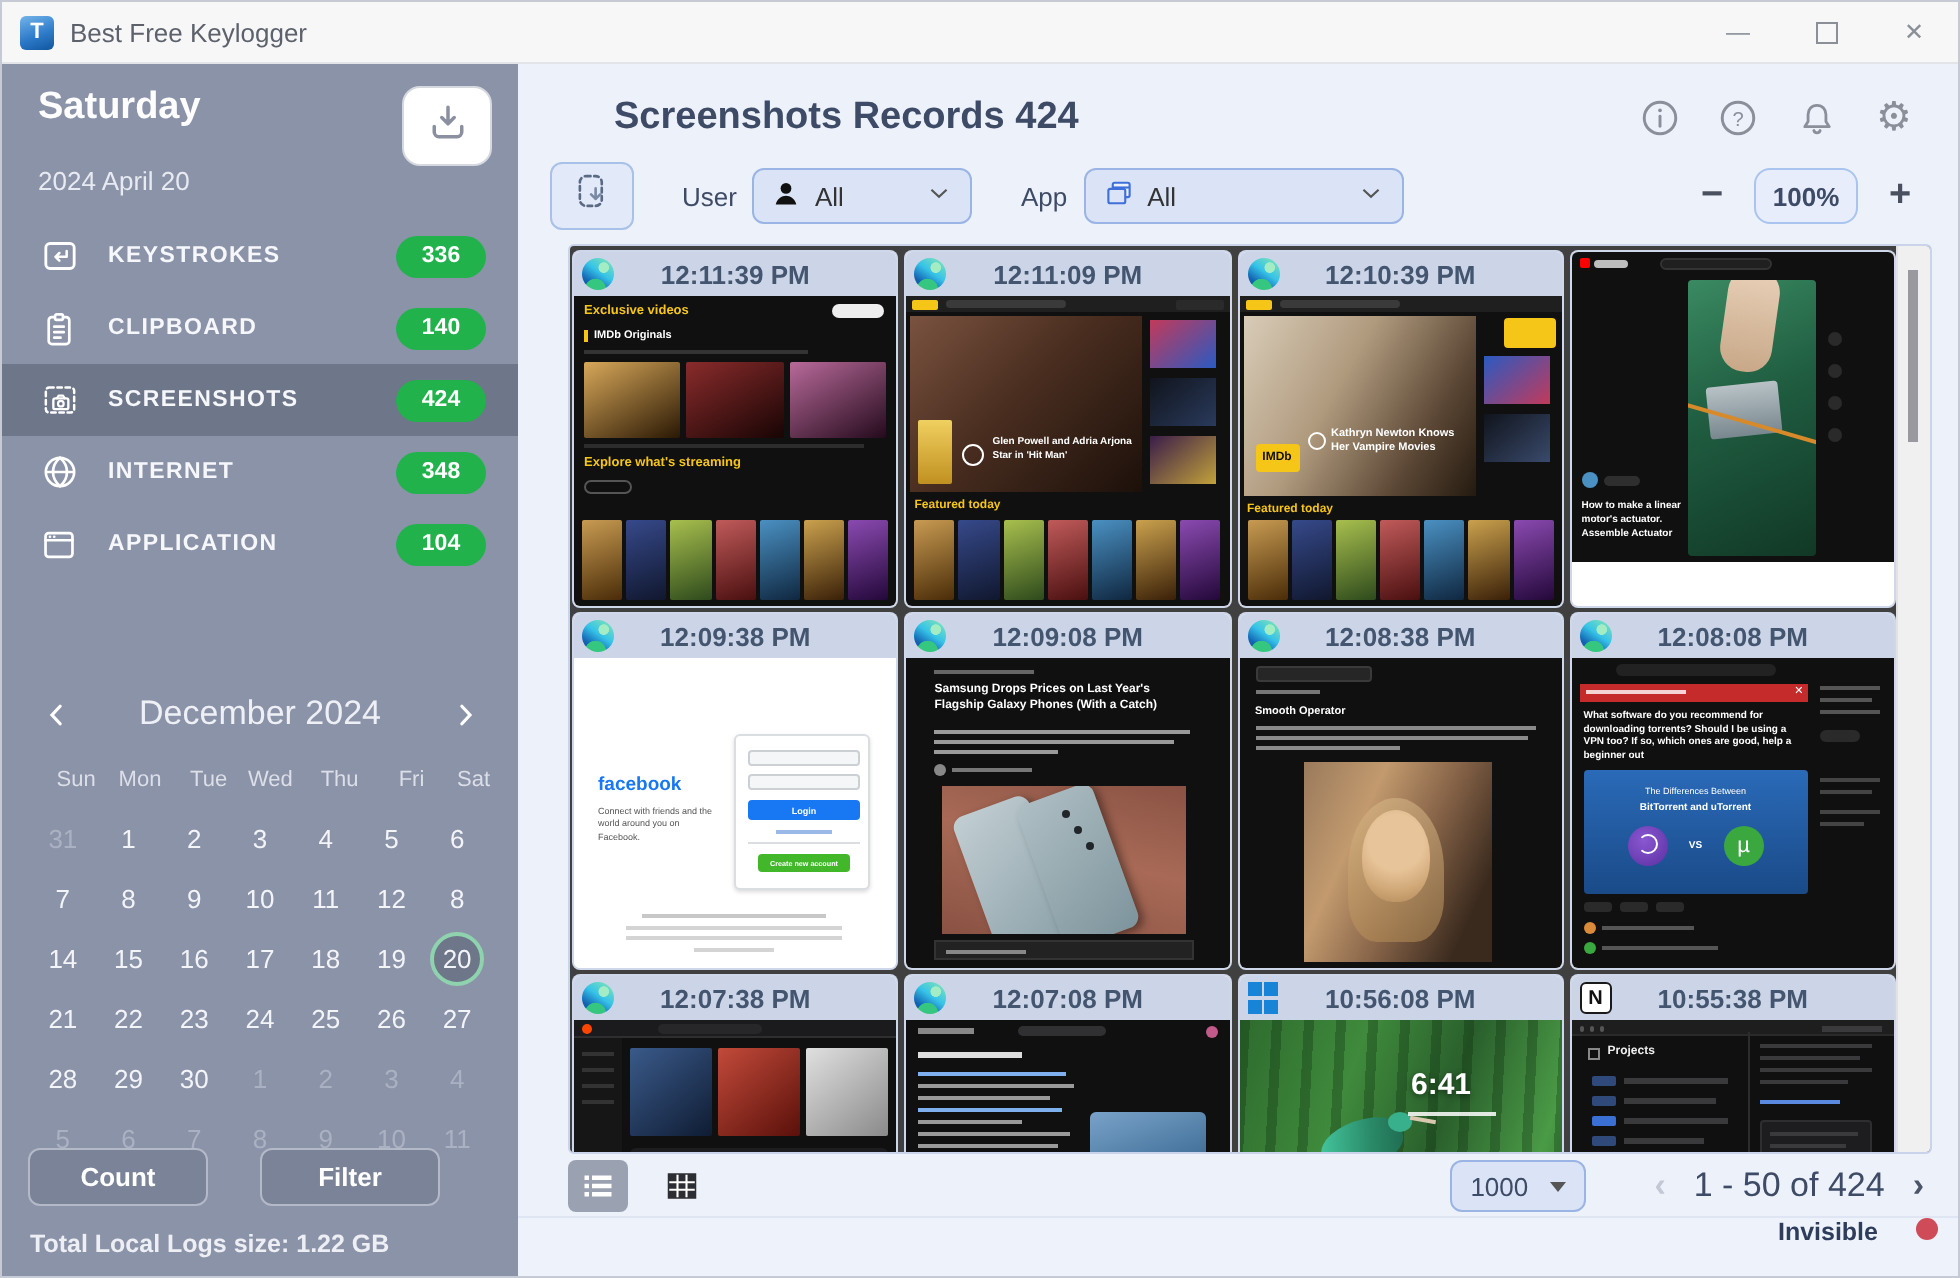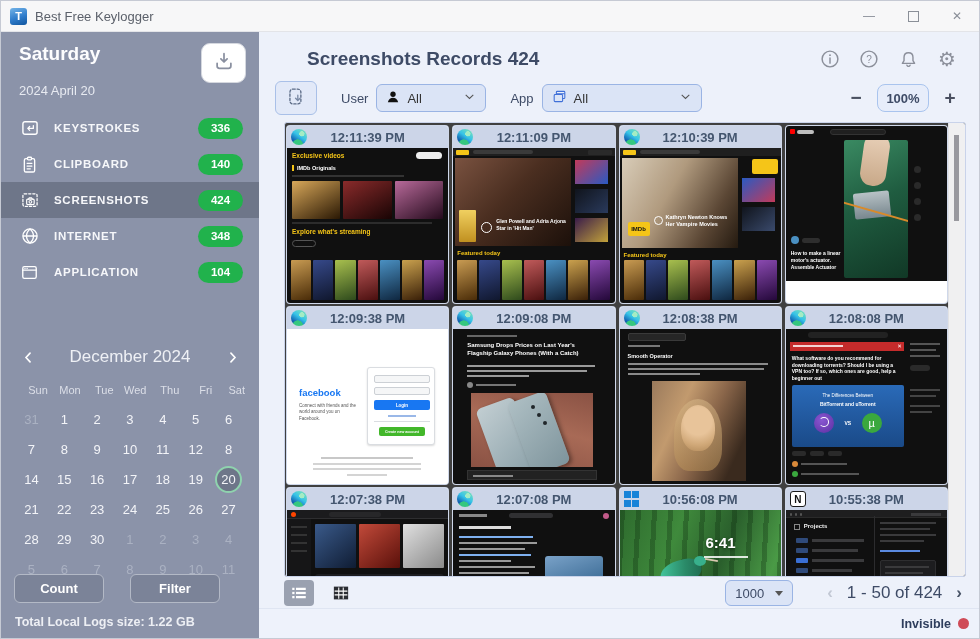--- a/index.html
+++ b/index.html
@@ -79,21 +79,21 @@
   .bottom-bar{position:absolute;left:25px;right:13px;bottom:29px;height:32px;display:flex;align-items:center;}
   .view-btn{width:30px;height:26px;border-radius:4px;display:flex;align-items:center;justify-content:center;}
   .view-btn.selected{background:#9aa1b0;}
   .table-btn{margin-left:12px;}
   .page-size{margin-left:auto;width:68px;height:26px;}
   .caret{width:0;height:0;border-left:4px solid transparent;border-right:4px solid transparent;border-top:5px solid #555;margin-left:auto;}
   .pg-prev{margin-left:34px;color:#c2c8d4;font-size:17px;font-weight:bold;}
   .pg-range{font-size:17px;color:#3e4b66;margin:0 14px;}
   .pg-next{color:#4a5568;font-size:17px;font-weight:bold;margin-right:4px;}
   
-  .status-bar{position:absolute;left:0;right:0;bottom:0;height:29px;background:#eef2fb;border-top:1px solid #dfe5f2;display:flex;align-items:center;justify-content:flex-end;padding:0 10px;gap:7px;}
+  .status-bar{position:absolute;left:0;right:0;bottom:0;height:29px;background:#eef2fb;border-top:1px solid #dfe5f2;display:flex;justify-content:flex-end;padding:0 10px;gap:19px;}
   .status-label{font-size:12.5px;font-weight:bold;color:#2e3d5c;}
   .status-dot{width:11px;height:11px;border-radius:50%;background:#cf4b57;}
 </style>
 </head>
 <body>
 
 <div class="window">
 
   <div class="titlebar">
     <span class="app-logo">T</span>

